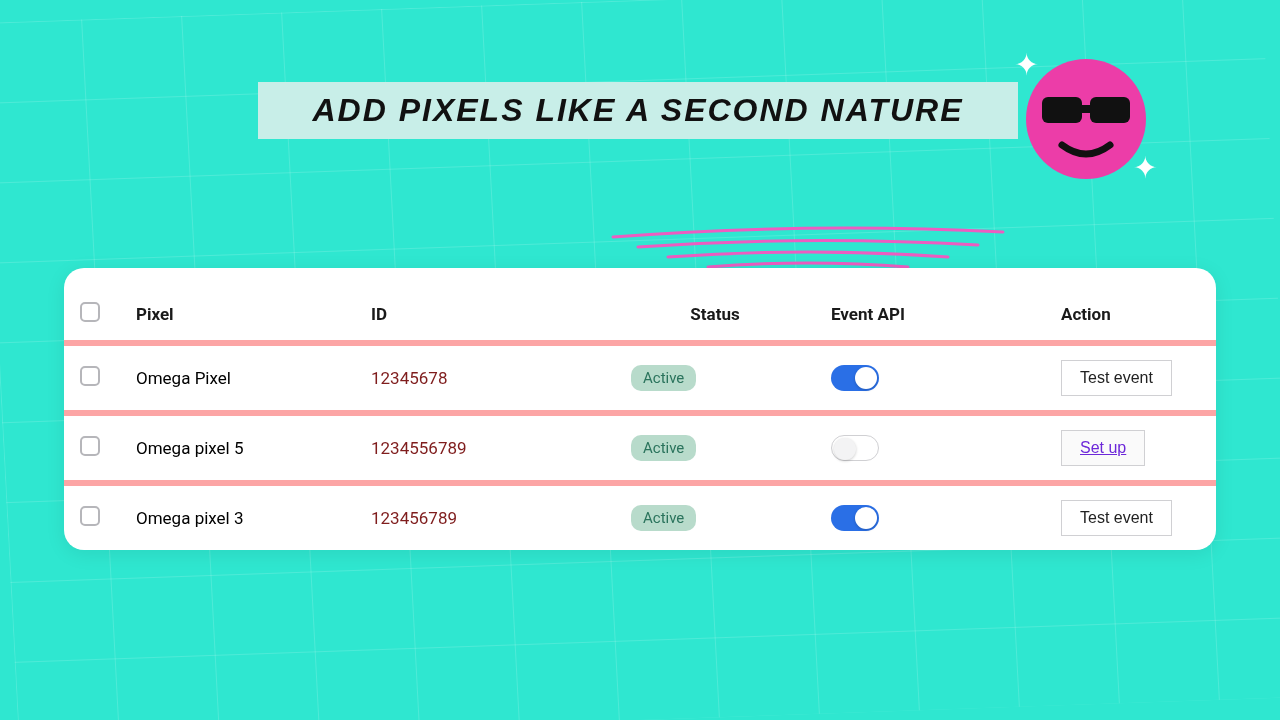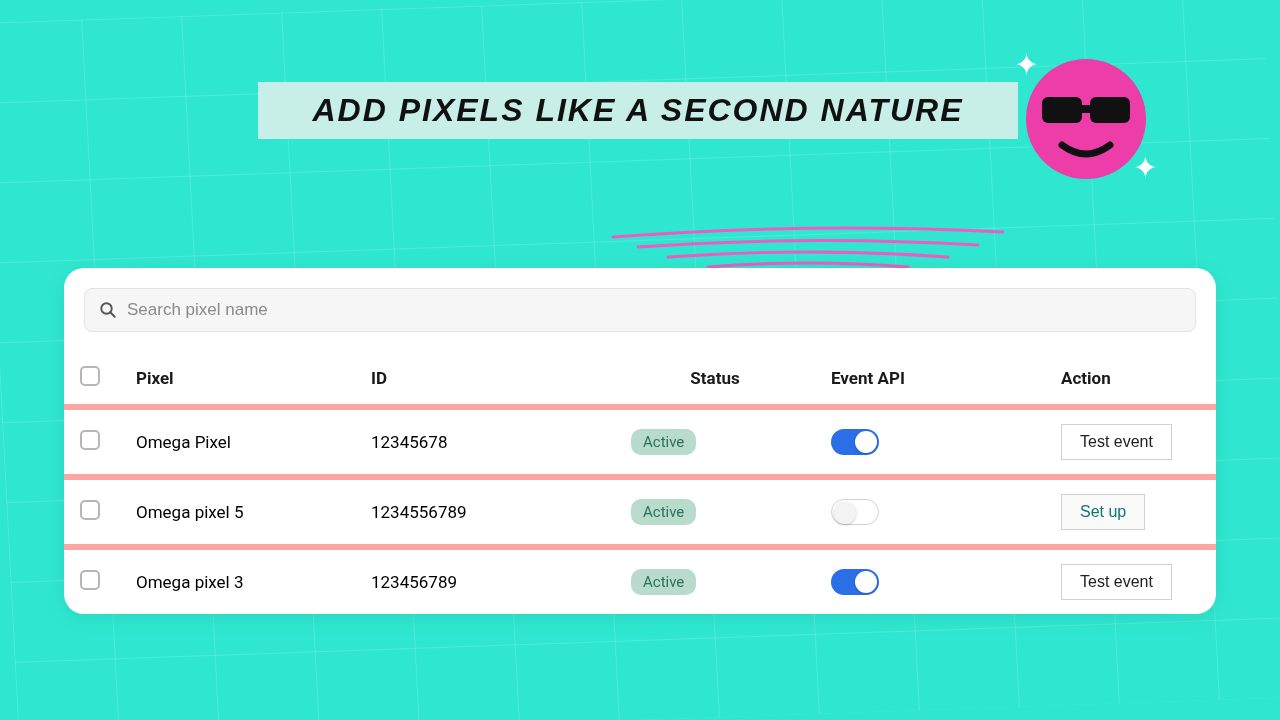--- a/index.html
+++ b/index.html
@@ -96,21 +96,21 @@
   .col-id { width: 260px; }
   .col-status { width: 200px; text-align: center; }
   .col-api { width: 230px; }
   .cb {
     width: 20px; height: 20px;
     border: 2px solid #b6b6ba;
     border-radius: 5px;
     display: inline-block;
     cursor: pointer;
   }
-  .id-val { color: #000000; }
+  .id-val { color: #7f1d1d; }
   .badge {
     display: inline-block;
     background: #b8dbcb;
     color: #2a735c;
     padding: 4px 12px;
     border-radius: 10px;
     font-size: 15px;
   }
   .toggle {
     width: 48px; height: 26px;
@@ -133,22 +133,23 @@
   .btn {
     border: 1px solid #d0d0d3;
     background: #fff;
     padding: 8px 18px;
     border-radius: 0;
     font-size: 16px;
     cursor: pointer;
     color: #222;
   }
   .btn.muted {
-    color: #0f766e;
+    color: #6d28d9;
     background: #fafafa;
+    text-decoration: underline;
   }
 </style>
 </head>
 <body>
 
 <div class="grid-bg"></div>
 
 <div class="headline-wrap">
   <div class="headline">ADD PIXELS LIKE A SECOND NATURE</div>
   <svg class="scribble" viewBox="0 0 400 60">
@@ -166,27 +167,20 @@
     <rect x="68" y="42" width="40" height="26" rx="6" fill="#111"></rect>
     <rect x="58" y="50" width="12" height="8" fill="#111"></rect>
     <path d="M40 90 Q64 108 88 90" stroke="#111" stroke-width="7" fill="none" stroke-linecap="round"></path>
   </svg>
   <span class="sparkle" style="top:-8px;left:-8px;">✦</span>
   <span class="sparkle" style="bottom:-2px;right:-8px;">✦</span>
 </div>
 
 <div class="card">
 
-  <div class="search-bar">
-    <svg width="18" height="18" viewBox="0 0 24 24">
-      <circle cx="10" cy="10" r="7" stroke="#555" stroke-width="2.5" fill="none"></circle>
-      <line x1="15" y1="15" x2="21" y2="21" stroke="#555" stroke-width="2.5" stroke-linecap="round"></line>
-    </svg>
-    <input type="text" placeholder="Search pixel name" style="">
-  </div>
 
   <table>
     <thead>
       <tr>
         <th class="col-check"><span class="cb"></span></th>
         <th class="col-pixel">Pixel</th>
         <th class="col-id">ID</th>
         <th class="col-status">Status</th>
         <th class="col-api">Event API</th>
         <th>Action</th>

